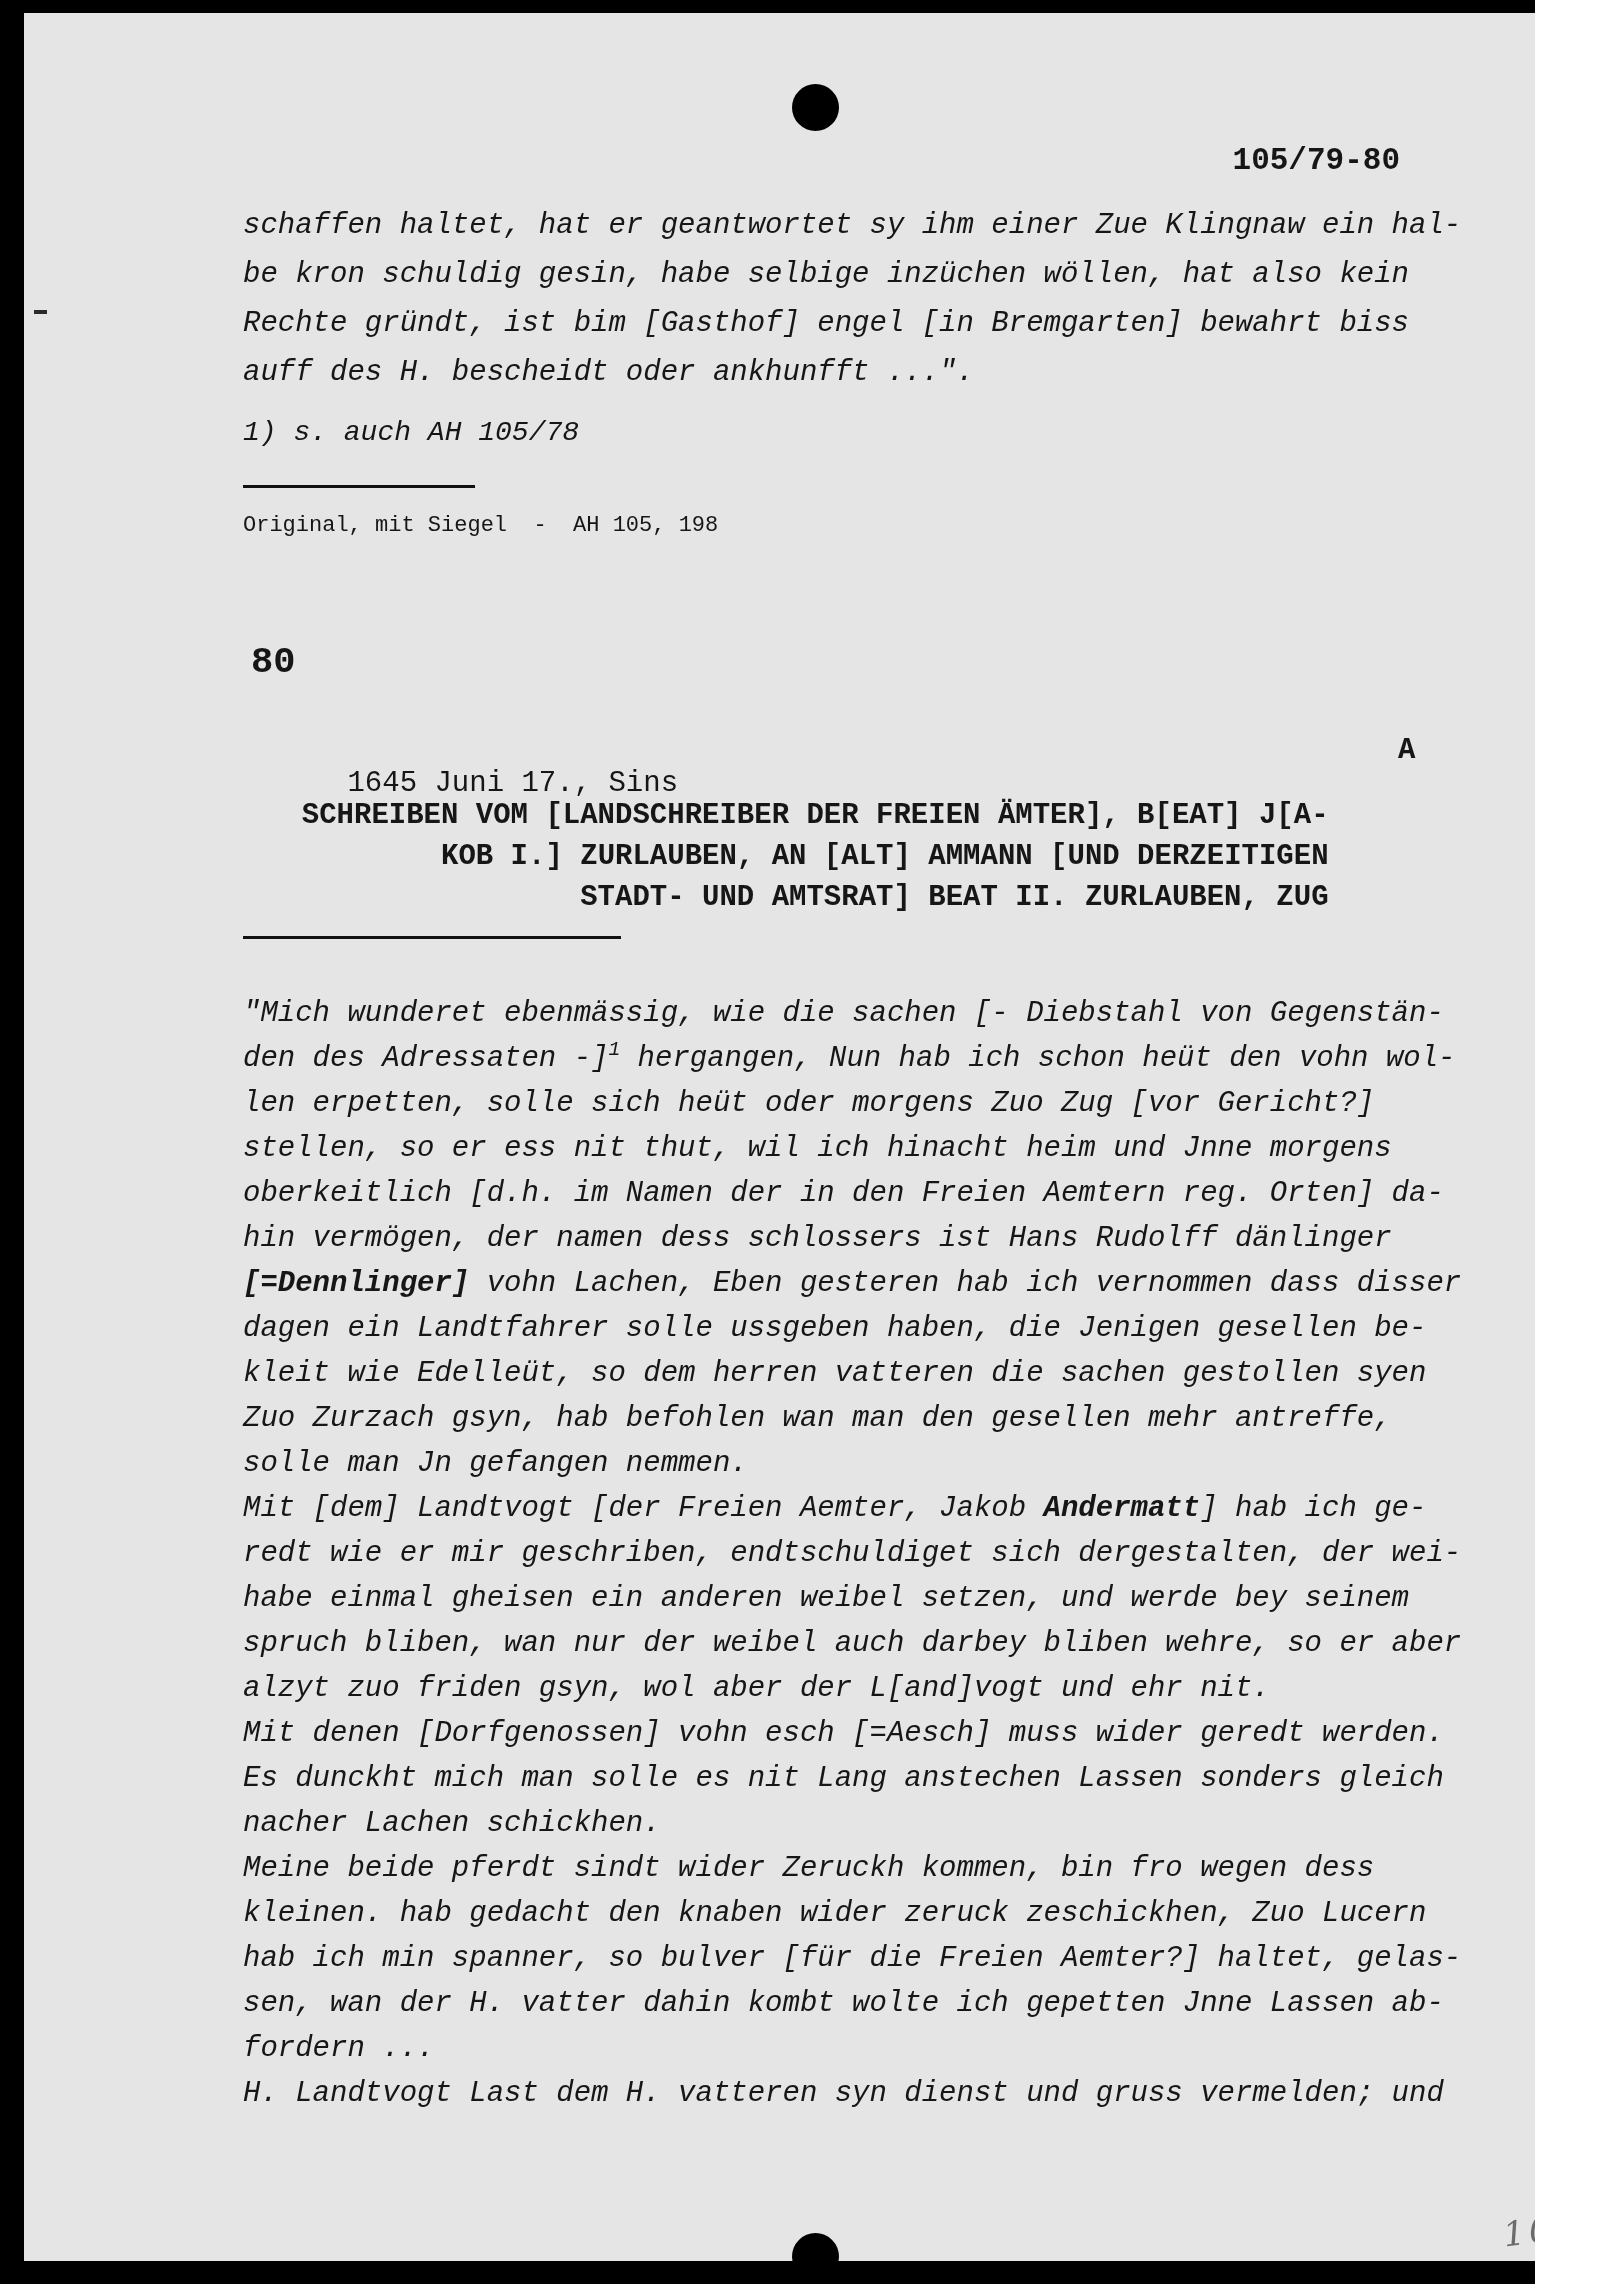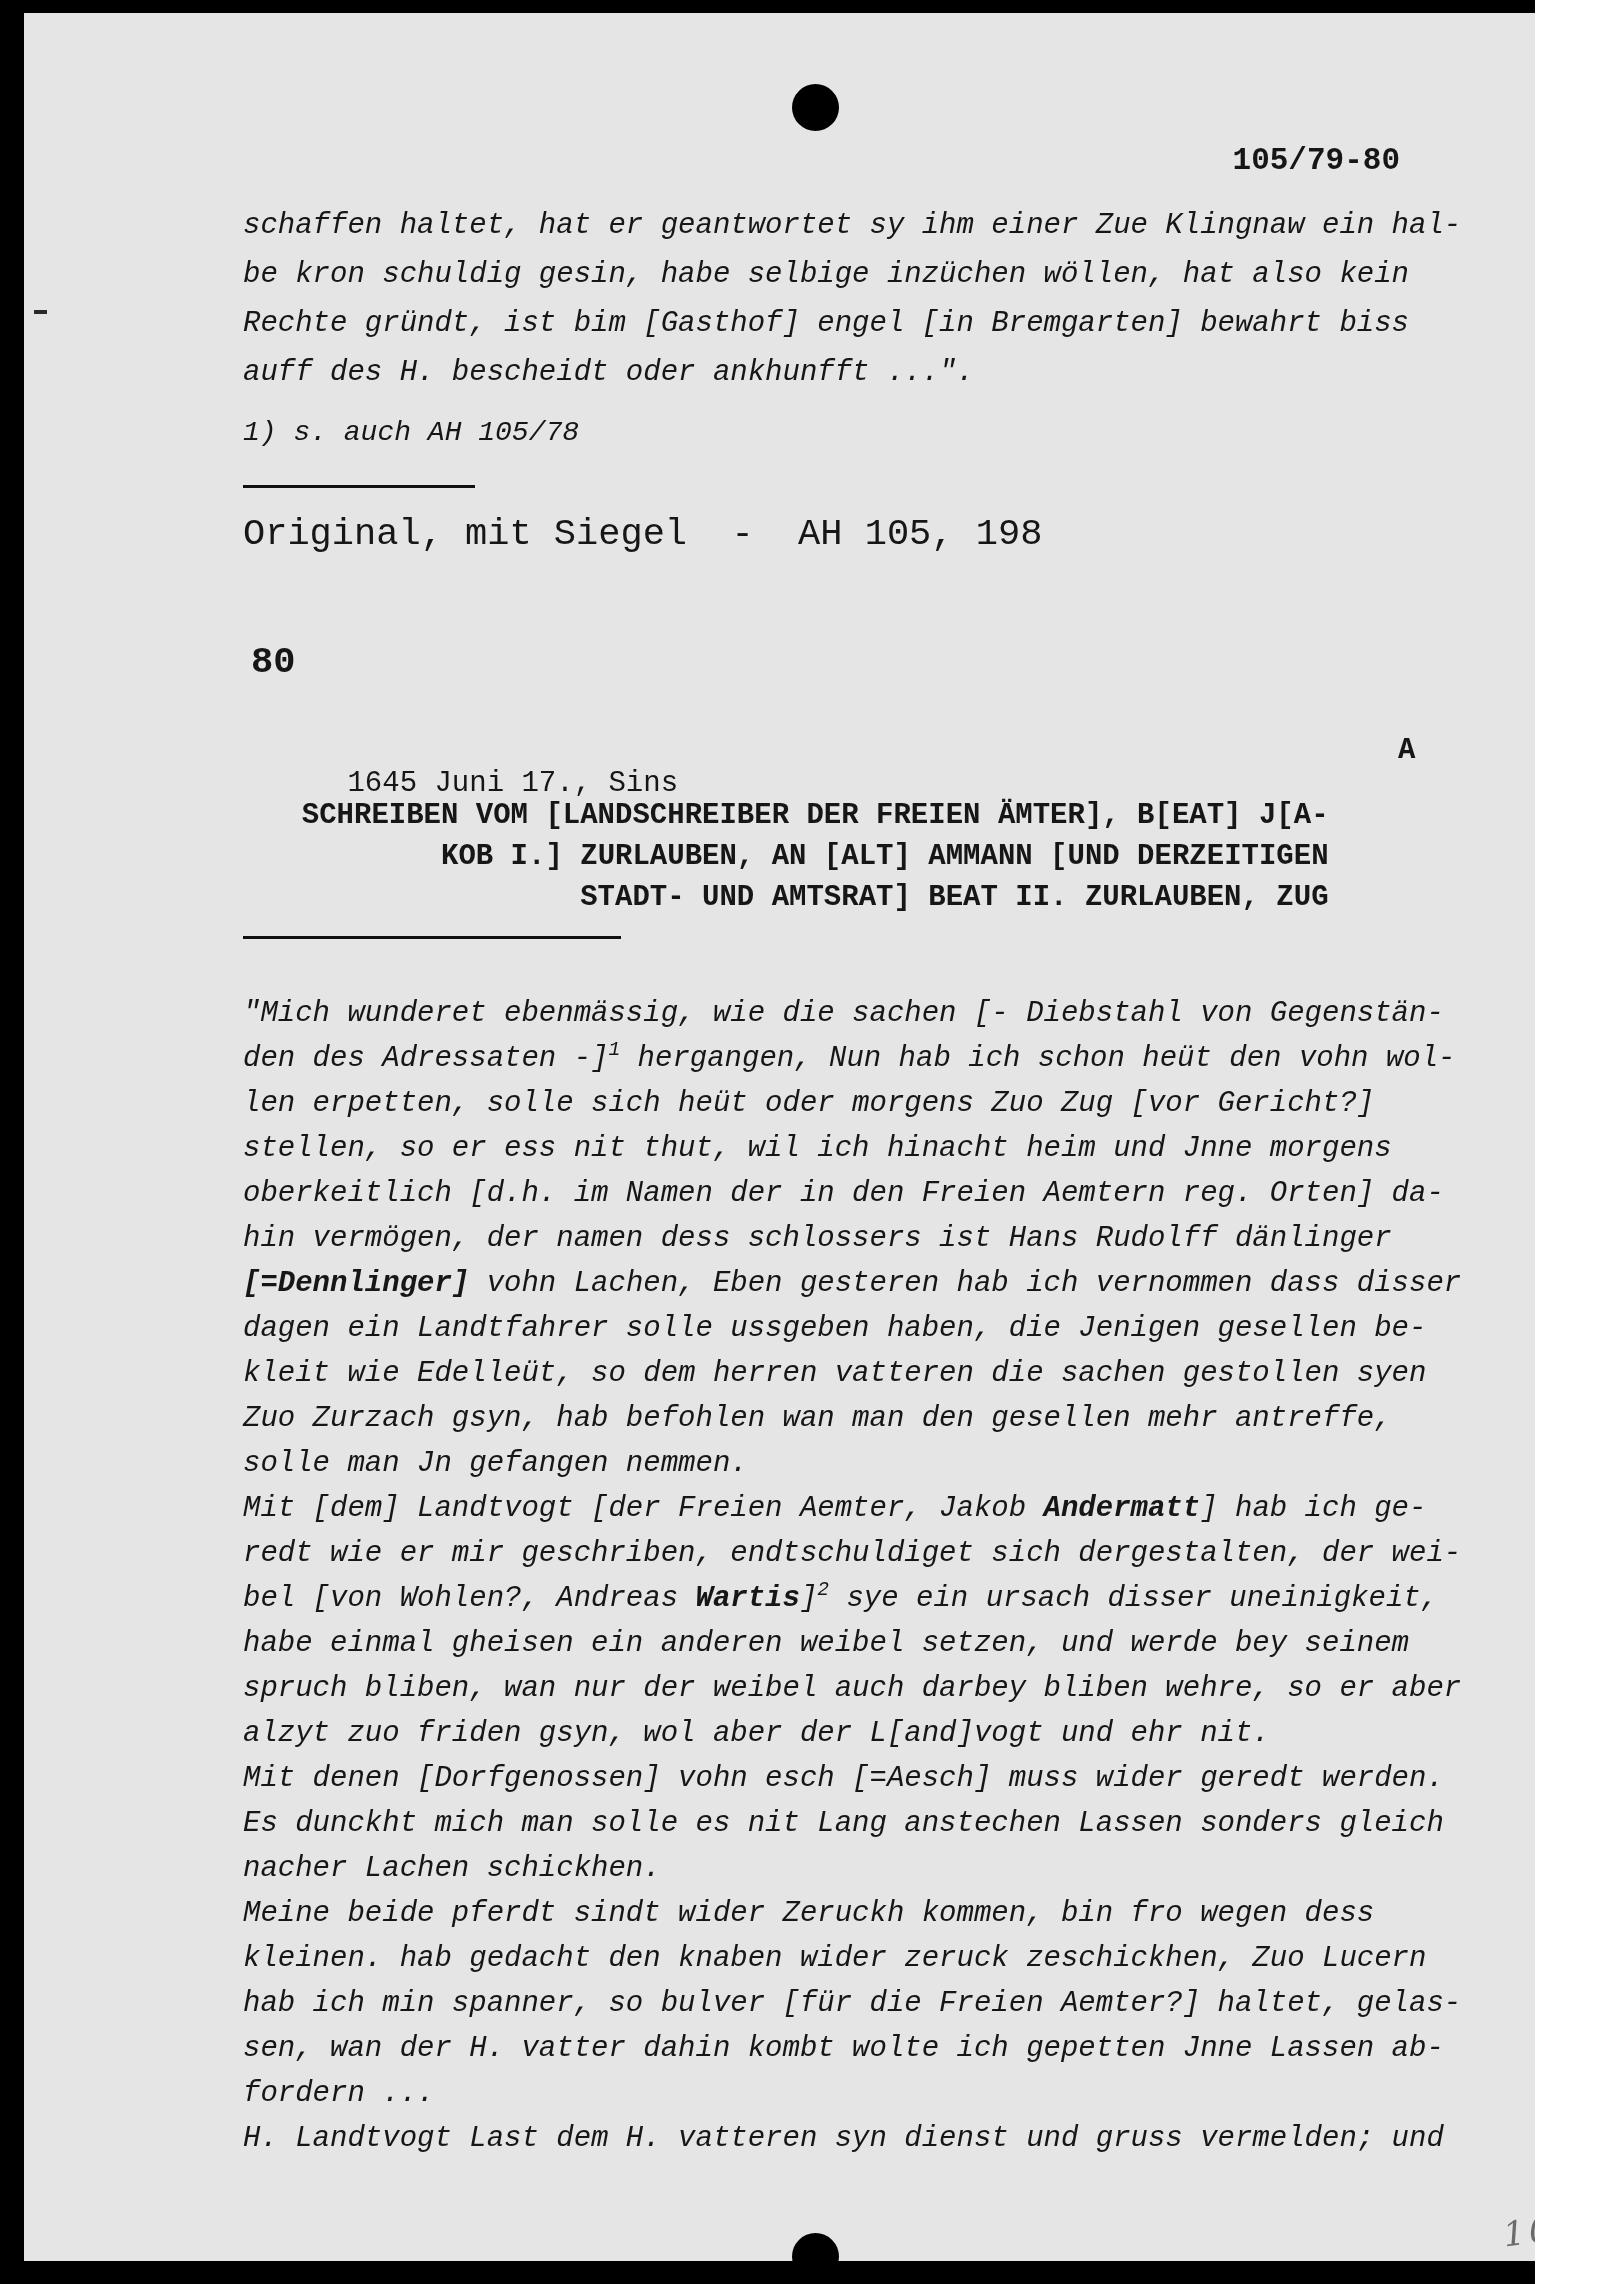--- a/index.html
+++ b/index.html
@@ -48,21 +48,21 @@
   #footnote {
     position: absolute; top: 417px; left: 0;
     font-size: 28px; font-style: italic; white-space: pre;
   }
   .rule { position: absolute; background: #111; height: 3.2px; }
   #rule1 { top: 485px; left: 0; width: 232px; }
   #rule2 { top: 936px; left: 0; width: 378px; }
 
   #source {
     position: absolute; top: 513px; left: 0;
-    font-size: 37px; white-space: pre;
+    font-size: 22px; white-space: pre;
   }
 
   #entry-number {
     position: absolute; top: 641px; left: 8px; width: 100%;
     font-size: 37px; font-weight: bold;
   }
 
   #date-row {
     position: absolute; top: 734px; left: 0; width: 100%;
     font-size: 29px; white-space: pre;
@@ -156,21 +156,20 @@
         <div class="tline"><span>stellen, so er ess nit thut, wil ich hinacht heim und Jnne morgens</span></div>
         <div class="tline"><span>oberkeitlich [d.h. im Namen der in den Freien Aemtern reg. Orten] da-</span></div>
         <div class="tline"><span>hin vermögen, der namen dess schlossers ist Hans Rudolff dänlinger</span></div>
         <div class="tline"><span class="bold">[=Dennlinger]</span><span> vohn Lachen, Eben gesteren hab ich vernommen dass disser</span></div>
         <div class="tline"><span>dagen ein Landtfahrer solle ussgeben haben, die Jenigen gesellen be-</span></div>
         <div class="tline"><span>kleit wie Edelleüt, so dem herren vatteren die sachen gestollen syen</span></div>
         <div class="tline"><span>Zuo Zurzach gsyn, hab befohlen wan man den gesellen mehr antreffe,</span></div>
         <div class="tline"><span>solle man Jn gefangen nemmen.</span></div>
         <div class="tline"><span>Mit [dem] Landtvogt [der Freien Aemter, Jakob </span><span class="bold">Andermatt</span><span>] hab ich ge-</span></div>
         <div class="tline"><span>redt wie er mir geschriben, endtschuldiget sich dergestalten, der wei-</span></div>
-        <div class="tline"><span>bel [von Wohlen?, Andreas </span><span class="bold">Wartis</span><span>]</span><sup>2</sup><span> sye ein ursach disser uneinigkeit,</span></div>
         <div class="tline"><span>habe einmal gheisen ein anderen weibel setzen, und werde bey seinem</span></div>
         <div class="tline"><span>spruch bliben, wan nur der weibel auch darbey bliben wehre, so er aber</span></div>
         <div class="tline"><span>alzyt zuo friden gsyn, wol aber der L[and]vogt und ehr nit.</span></div>
         <div class="tline"><span>Mit denen [Dorfgenossen] vohn esch [=Aesch] muss wider geredt werden.</span></div>
         <div class="tline"><span>Es dunckht mich man solle es nit Lang anstechen Lassen sonders gleich</span></div>
         <div class="tline"><span>nacher Lachen schickhen.</span></div>
         <div class="tline"><span>Meine beide pferdt sindt wider Zeruckh kommen, bin fro wegen dess</span></div>
         <div class="tline"><span>kleinen. hab gedacht den knaben wider zeruck zeschickhen, Zuo Lucern</span></div>
         <div class="tline"><span>hab ich min spanner, so bulver [für die Freien Aemter?] haltet, gelas-</span></div>
         <div class="tline"><span>sen, wan der H. vatter dahin kombt wolte ich gepetten Jnne Lassen ab-</span></div>

